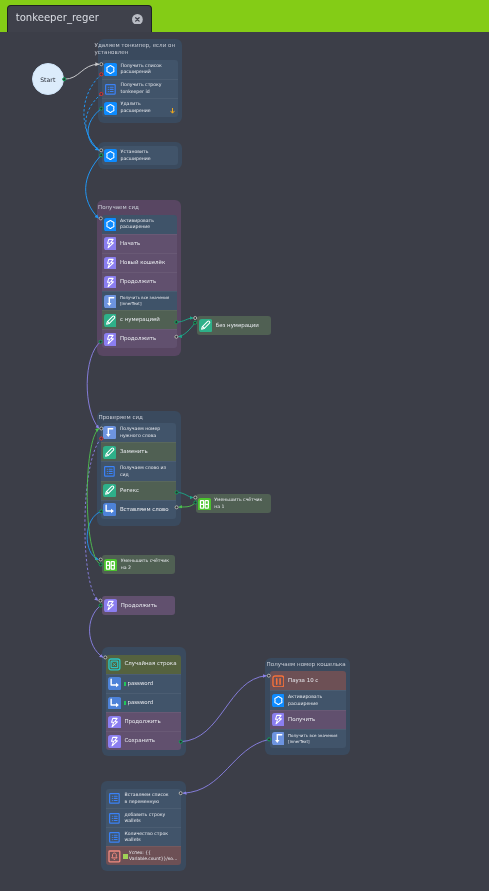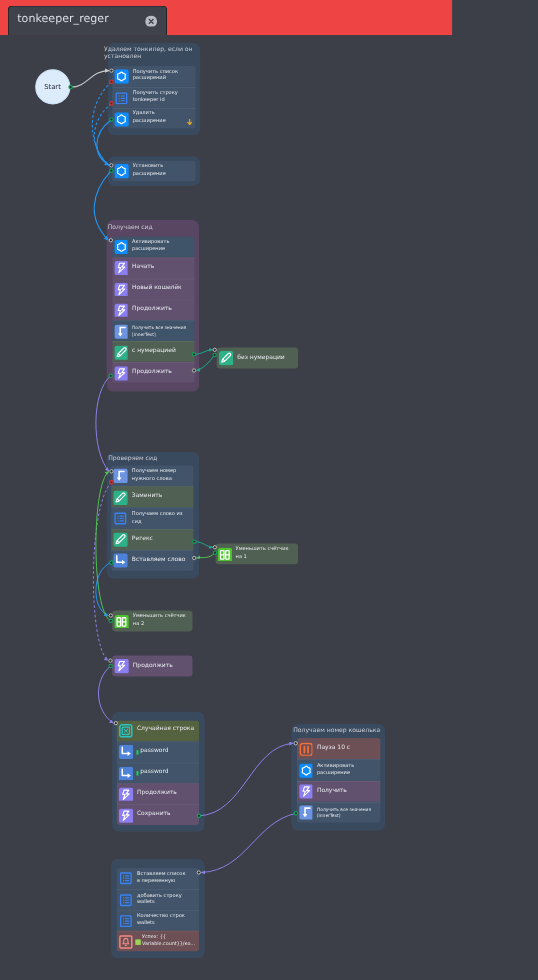--- a/index.html
+++ b/index.html
@@ -1,19 +1,19 @@
 <!DOCTYPE html>
 <html><head>
 <meta charset="utf-8">
 <style>
   html,body{margin:0;padding:0;}
   body{width:489px;height:891px;overflow:hidden;background:#3c3e48;
        font-family:"DejaVu Sans","Liberation Sans",sans-serif;}
   #app{position:relative;width:489px;height:891px;overflow:hidden;}
-  .tabbar{position:absolute;left:0;top:0;width:411px;height:32px;background:#ef4444;}
+  .tabbar{position:absolute;left:0;top:0;width:489px;height:32px;background:#84cc16;}
   .tab{position:absolute;left:7px;top:5px;width:145px;height:27px;background:#3f414b;
        border:1px solid #1f2025;border-bottom:none;border-radius:4px 4px 0 0;box-sizing:border-box;}
   .tab-label{position:absolute;left:7.7px;top:6.1px;font-size:10.1px;line-height:12px;color:#dbdee5;white-space:nowrap;}
   .tab-close{position:absolute;left:124.3px;top:7.6px;width:10.8px;height:10.8px;line-height:0;display:block;}
   .tab-close svg{display:block;}
   .canvas{position:absolute;left:0;top:32px;width:489px;height:859px;background:#3c3e48;overflow:hidden;}
   svg.edges{position:absolute;left:0;top:0;width:489px;height:859px;overflow:visible;z-index:5;pointer-events:none;}
   .startnode{position:absolute;border-radius:50%;background:#dcecfb;border:1.2px solid #cfe4f8;
        display:flex;align-items:center;justify-content:center;font-size:6.2px;color:#252932;box-sizing:border-box;}
   .group{position:absolute;border-radius:6px;box-sizing:border-box;}

